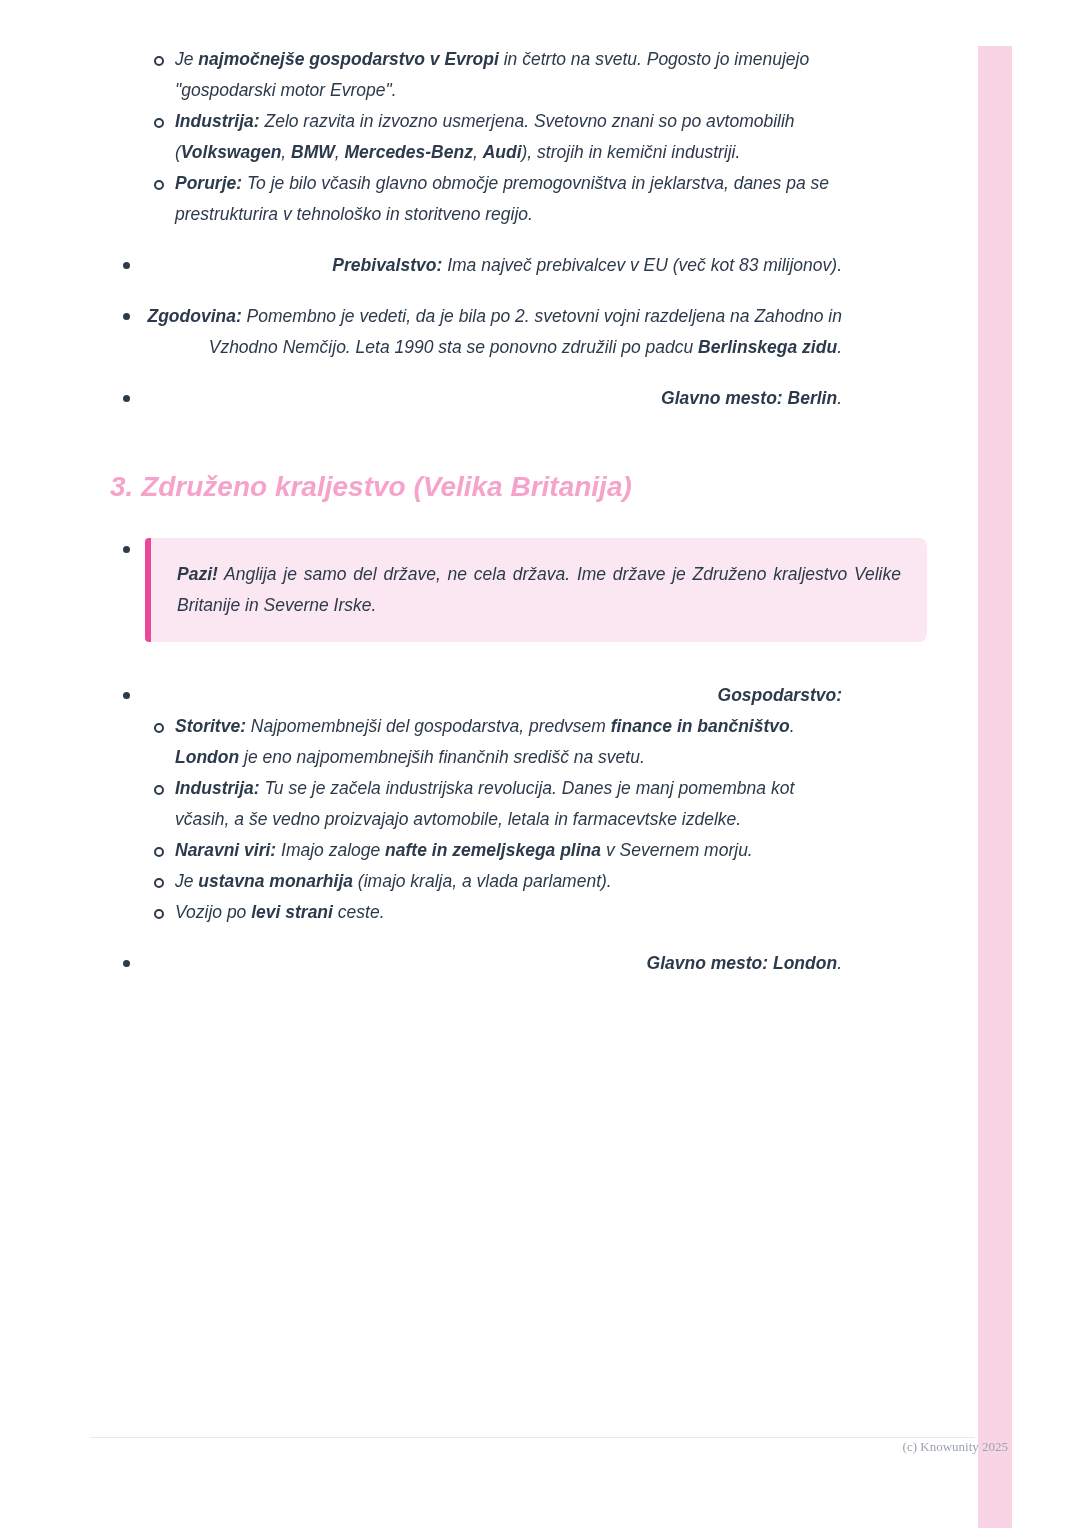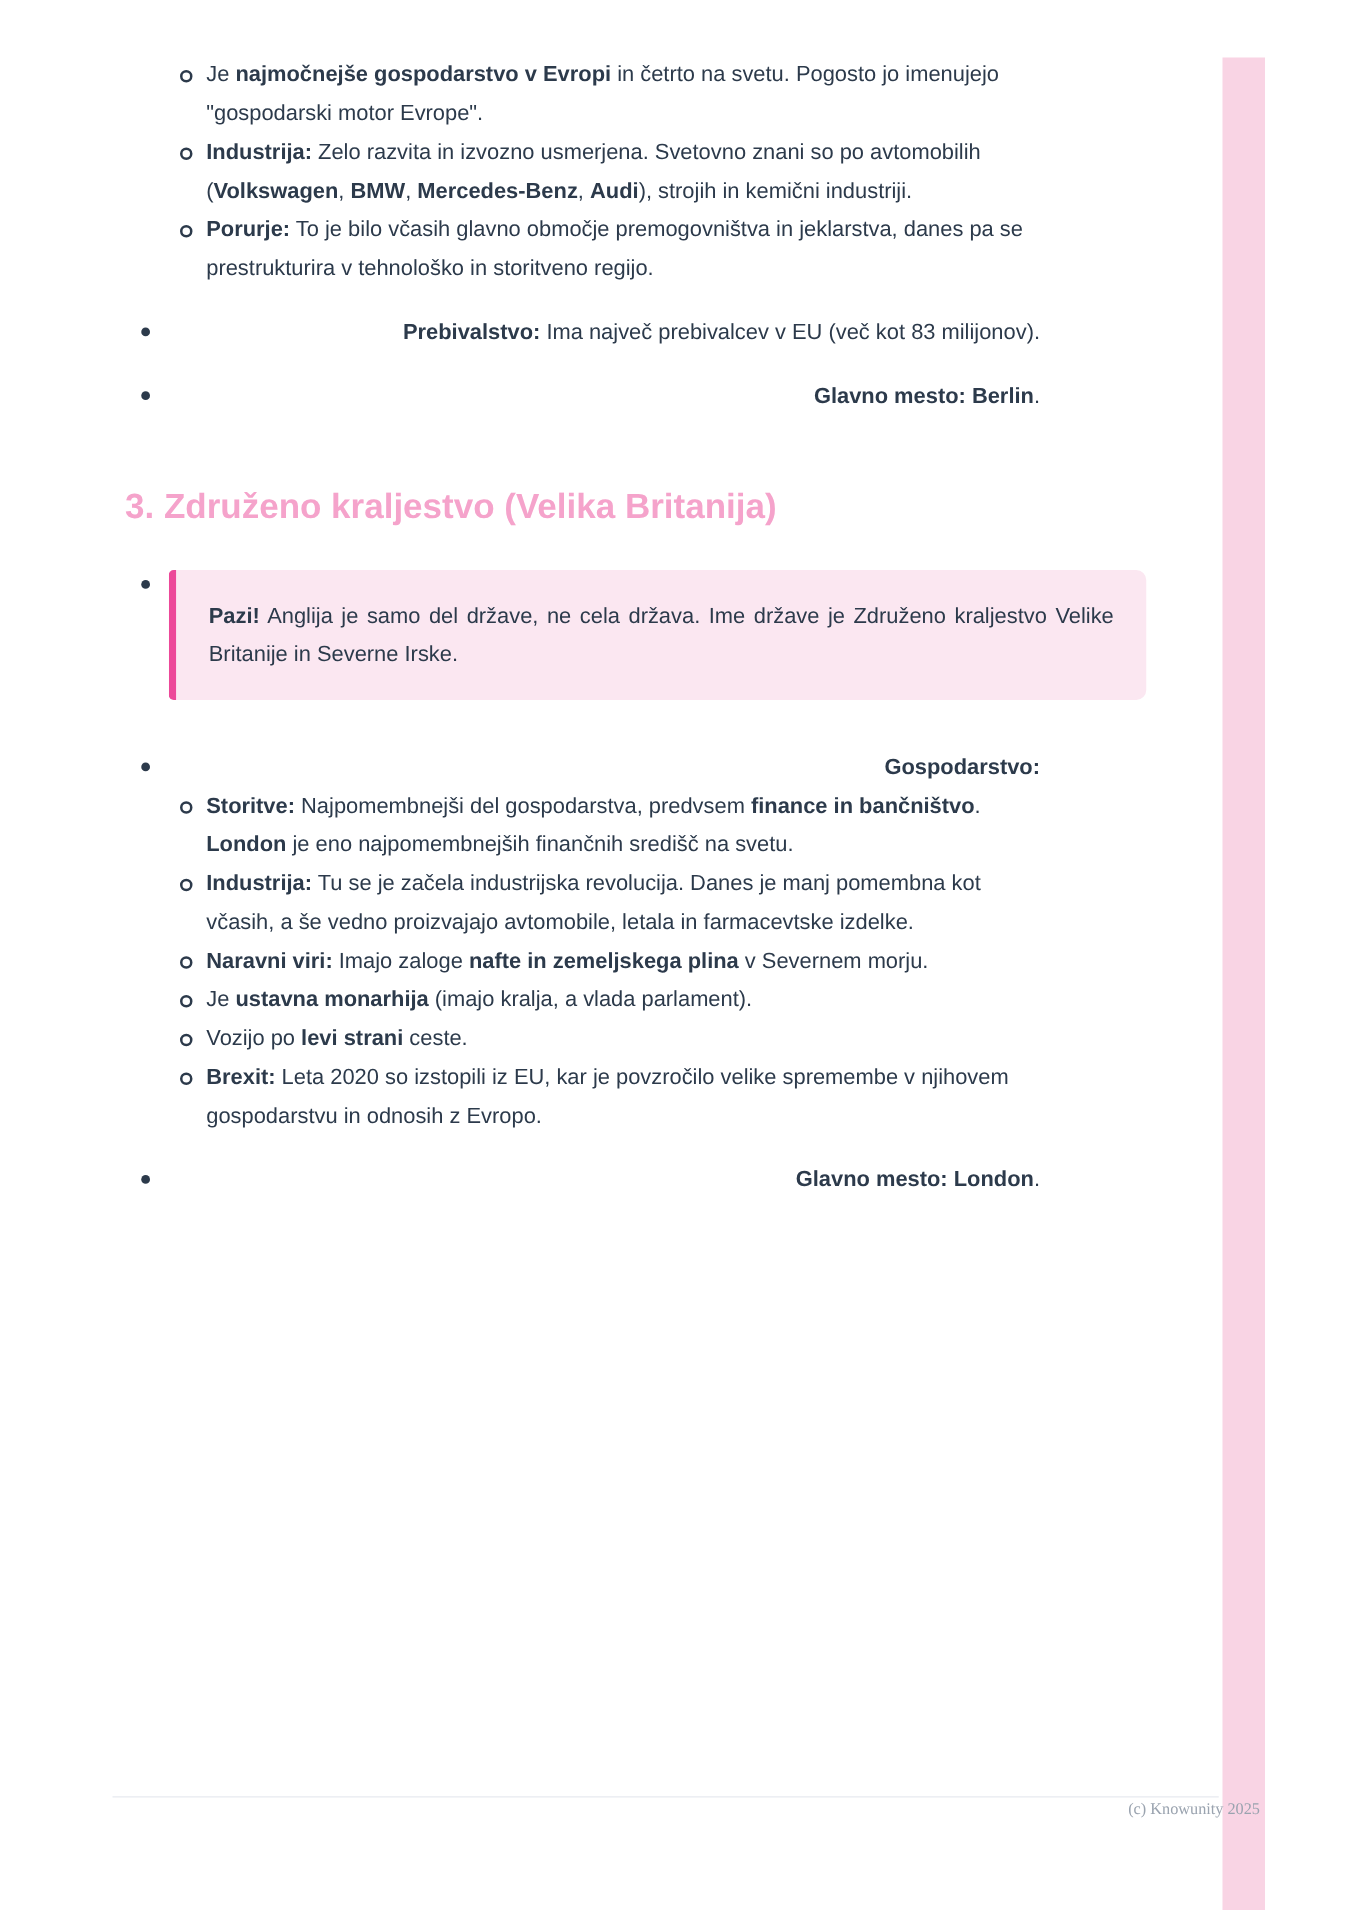--- a/index.html
+++ b/index.html
@@ -8,21 +8,21 @@
     --callout-border:#ec4899;
     --callout-bg:#fbe7f1;
     --strip:#f9d4e4;
     --divider:#e8eaef;
     --footer-color:#9aa3af;
   }
   html,body{margin:0;padding:0;background:#ffffff;}
   body{font-family:"Liberation Sans","DejaVu Sans",sans-serif;color:var(--text);}
   .page{position:relative;width:1080px;height:1528px;background:#ffffff;overflow:hidden;}
   .side-strip{position:absolute;top:46px;bottom:0;right:68px;width:34px;background:var(--strip);}
-  .content{position:absolute;left:98px;top:44px;width:734px;}
+  .content{position:absolute;left:108px;top:44px;width:734px;font-style:italic;}
   .list{margin:0;}
   .li{position:relative;font-size:17.5px;line-height:31px;}
   .li strong{font-weight:700;}
   .level1{padding-left:35px;margin-top:20px;text-align:right;}
   .level2{padding-left:67px;}
   .list .li:first-child{margin-top:0;}
   .marker{position:absolute;top:11.5px;display:inline-block;}
   .dot{left:15px;width:7px;height:7px;border-radius:50%;background:var(--text);}
   .ring{left:46px;width:6px;height:6px;border-radius:50%;border:2px solid var(--text);background:transparent;}
   .section-heading{font-size:28px;line-height:34px;font-weight:700;color:var(--accent);margin:56px 0 30px 2px;}
@@ -36,35 +36,35 @@
 <body>
 
 <div class="page">
   <div class="side-strip"></div>
   <div class="content" id="content-root">
       <div class="list">
         <div class="li level2"><span class="marker ring"></span><span class="li-text">Je <strong>najmočnejše gospodarstvo v Evropi</strong> in četrto na svetu. Pogosto jo imenujejo "gospodarski motor Evrope".</span></div>
         <div class="li level2"><span class="marker ring"></span><span class="li-text"><strong>Industrija:</strong> Zelo razvita in izvozno usmerjena. Svetovno znani so po avtomobilih (<strong>Volkswagen</strong>, <strong>BMW</strong>, <strong>Mercedes-Benz</strong>, <strong>Audi</strong>), strojih in kemični industriji.</span></div>
         <div class="li level2"><span class="marker ring"></span><span class="li-text"><strong>Porurje:</strong> To je bilo včasih glavno območje premogovništva in jeklarstva, danes pa se prestrukturira v tehnološko in storitveno regijo.</span></div>
         <div class="li level1"><span class="marker dot"></span><span class="li-text"><strong>Prebivalstvo:</strong> Ima največ prebivalcev v EU (več kot 83 milijonov).</span></div>
+        <div class="li level1"><span class="marker dot"></span><span class="li-text"><strong>Zgodovina:</strong> Pomembno je vedeti, da je bila po 2. svetovni vojni razdeljena na Zahodno in Vzhodno Nemčijo. Leta 1990 sta se ponovno združili po padcu <strong>Berlinskega zidu</strong>.</span></div>
         <div class="li level1"><span class="marker dot"></span><span class="li-text"><strong>Glavno mesto: Berlin</strong>.</span></div>
       </div>
       <h2 class="section-heading">3. Združeno kraljestvo (Velika Britanija)</h2>
       <div class="list">
         <div class="li level1"><span class="marker dot"></span></div>
       </div>
       <div class="callout">
         <p class="callout-text"><strong>Pazi!</strong> Anglija je samo del države, ne cela država. Ime države je Združeno kraljestvo Velike Britanije in Severne Irske.</p>
       </div>
       <div class="list">
         <div class="li level1"><span class="marker dot"></span><span class="li-text"><strong>Gospodarstvo:</strong></span></div>
         <div class="li level2"><span class="marker ring"></span><span class="li-text"><strong>Storitve:</strong> Najpomembnejši del gospodarstva, predvsem <strong>finance in bančništvo</strong>. <strong>London</strong> je eno najpomembnejših finančnih središč na svetu.</span></div>
         <div class="li level2"><span class="marker ring"></span><span class="li-text"><strong>Industrija:</strong> Tu se je začela industrijska revolucija. Danes je manj pomembna kot včasih, a še vedno proizvajajo avtomobile, letala in farmacevtske izdelke.</span></div>
         <div class="li level2"><span class="marker ring"></span><span class="li-text"><strong>Naravni viri:</strong> Imajo zaloge <strong>nafte in zemeljskega plina</strong> v Severnem morju.</span></div>
         <div class="li level2"><span class="marker ring"></span><span class="li-text">Je <strong>ustavna monarhija</strong> (imajo kralja, a vlada parlament).</span></div>
         <div class="li level2"><span class="marker ring"></span><span class="li-text">Vozijo po <strong>levi strani</strong> ceste.</span></div>
-        <div class="li level2"><span class="marker ring"></span><span class="li-text"><strong>Brexit:</strong> Leta 2020 so izstopili iz EU, kar je povzročilo velike spremembe v njihovem gospodarstvu in odnosih z Evropo.</span></div>
         <div class="li level1"><span class="marker dot"></span><span class="li-text"><strong>Glavno mesto: London</strong>.</span></div>
       </div>
     </div>
   <div class="divider"></div>
   <div class="footer">(c) Knowunity 2025</div>
 </div>
 
 </body></html>

